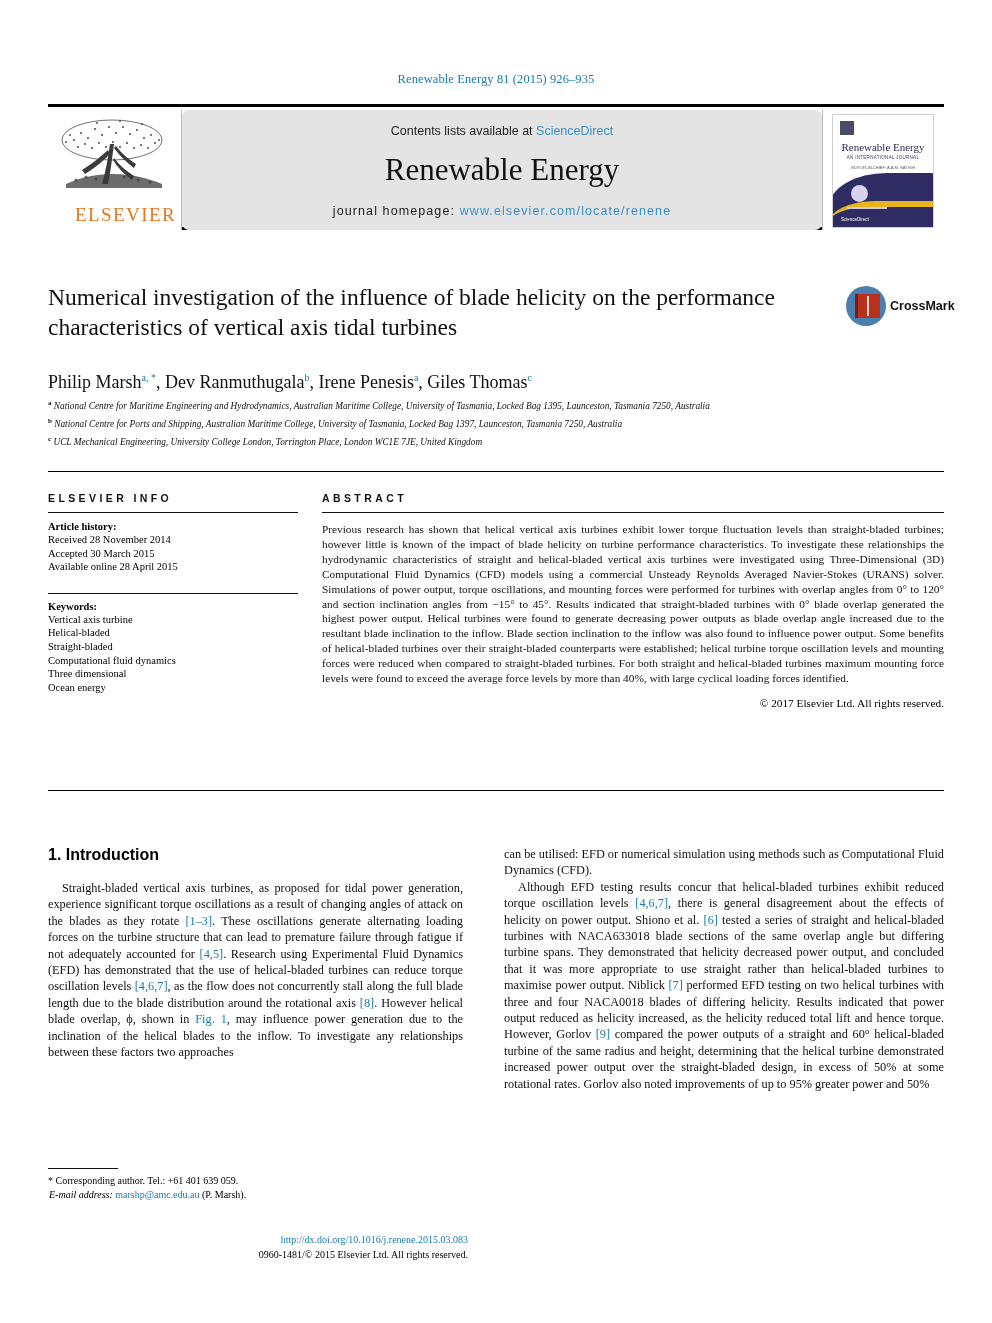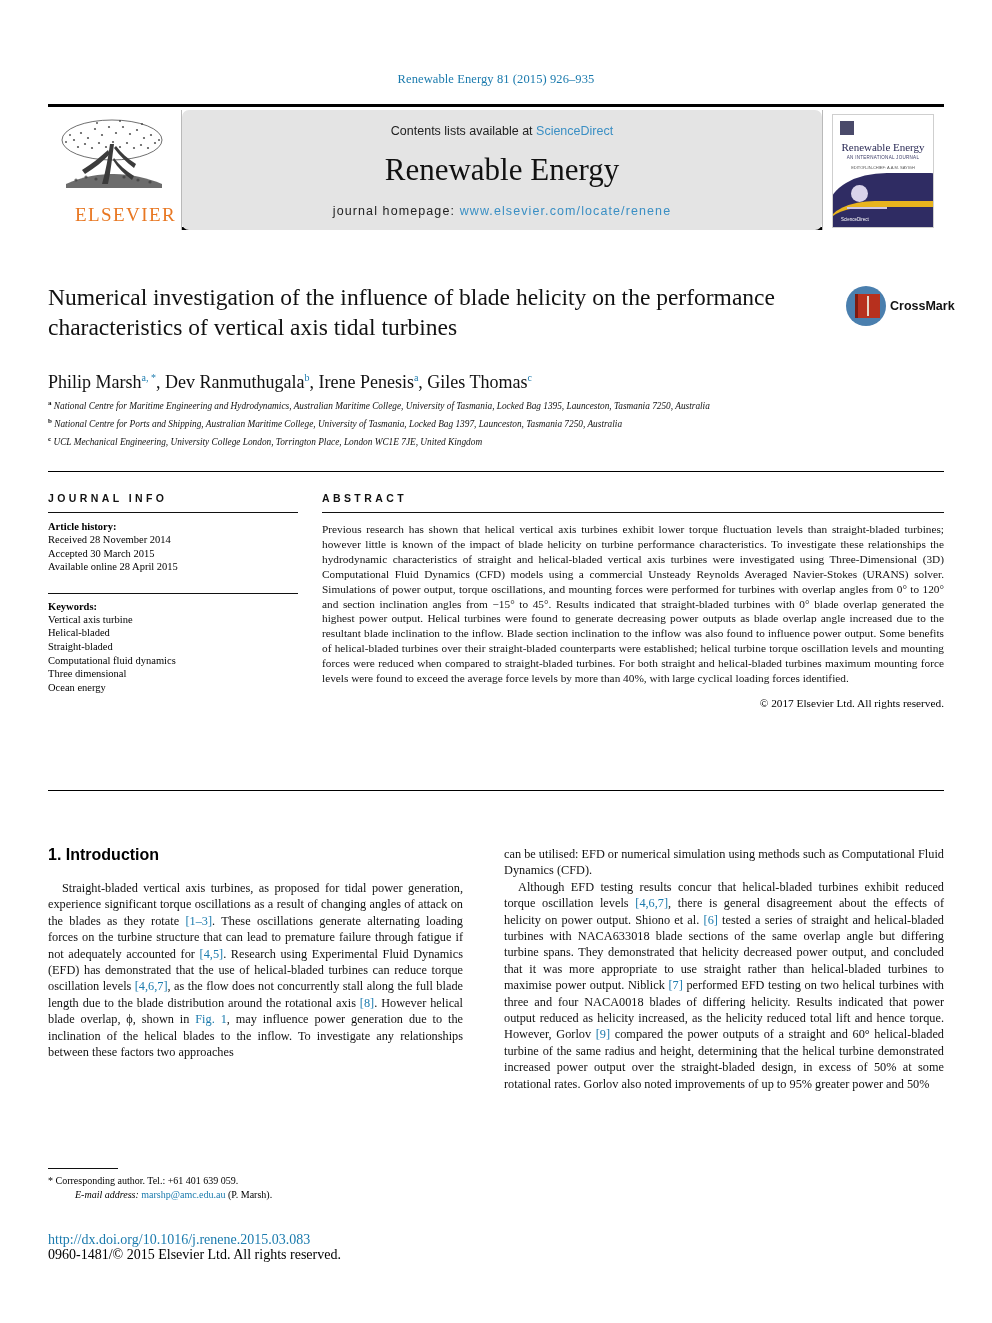--- a/index.html
+++ b/index.html
@@ -387,30 +387,31 @@
   }
   .fn-rule {
     border-top: 1px solid #111;
     width: 70px;
     margin-bottom: 5px;
   }
   .fn-text {
     font-size: 10px;
     line-height: 13.5px;
   }
-  .fn-text .indent { display: inline-block; margin-left: 27px; }
+  .fn-text .indent { display: inline-block; margin-left: 1px; }
   .fn-em { font-style: italic; }
   .link { color: #1a7aad; }
 
   .doi-block {
     position: absolute;
     left: 48px; top: 1233px;
     width: 420px;
-    font-size: 14px;
+    font-size: 10px;
     line-height: 14.5px;
+    text-align: right;
   }
 </style>
 </head>
 <body>
 
 <div class="page">
 
   <div class="running-head">Renewable Energy 81 (2015) 926–935</div>
 
   <div class="masthead">
@@ -509,21 +510,21 @@
   <div class="affils">
       <div><sup>a</sup> National Centre for Maritime Engineering and Hydrodynamics, Australian Maritime College, University of Tasmania, Locked Bag 1395, Launceston, Tasmania 7250, Australia</div>
       <div><sup>b</sup> National Centre for Ports and Shipping, Australian Maritime College, University of Tasmania, Locked Bag 1397, Launceston, Tasmania 7250, Australia</div>
       <div><sup>c</sup> UCL Mechanical Engineering, University College London, Torrington Place, London WC1E 7JE, United Kingdom</div>
     </div>
 
   <div class="rule-info-top"></div>
   <div class="rule-info-bottom"></div>
 
   <div class="info-col">
-    <div class="section-head">JOURNAL INFO</div>
+    <div class="section-head">ELSEVIER INFO</div>
     <div class="thin-rule"></div>
     <div class="info-label">Article history:</div>
     <div id="history-lines">
         <div class="info-line">Received 28 November 2014</div>
         <div class="info-line">Accepted 30 March 2015</div>
         <div class="info-line">Available online 28 April 2015</div>
       </div>
     <div class="kw-block">
       <div class="kw-rule"></div>
       <div class="info-label">Keywords:</div>

